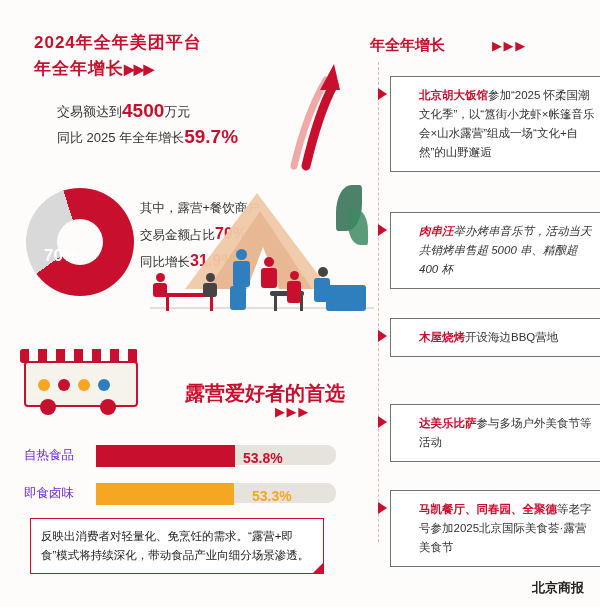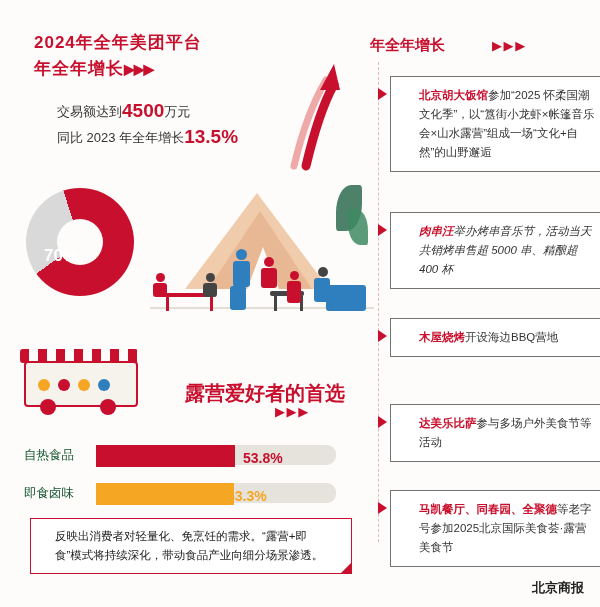--- a/index.html
+++ b/index.html
@@ -275,21 +275,21 @@
   }
   .bar-row {
     position: relative;
     height: 26px;
     margin-bottom: 12px;
   }
   .bar-label {
     position: absolute;
     left: 0; top: 4px;
     font-size: 12.5px;
-    color: #14532d;
+    color: #6d28d9;
     width: 66px;
   }
   .bar-track {
     position: absolute;
     left: 72px; top: 2px;
     width: 240px; height: 20px;
     background: #e6e2dc;
     border-radius: 9px;
   }
   .bar-fill {
@@ -305,21 +305,21 @@
     line-height: 22px;
   }
 
   
   .note {
     position: absolute;
     left: 30px;
     top: 518px;
     width: 272px;
     border: 1px solid #c8102e;
-    padding: 8px 24px;
+    padding: 8px 10px;
     font-size: 11.5px;
     line-height: 19px;
     color: #222;
     background: #fff;
   }
   .note .corner {
     position: absolute;
     right: -1px; bottom: -1px;
     width: 0; height: 0;
     border-left: 12px solid transparent;
@@ -408,38 +408,47 @@
     <div class="title-line">
       <span>年全年增长</span><span class="tri-red">▶▶▶</span>
     </div>
   </div>
 
   <div class="stat-lines">
     <div class="row">
       <span>交易额达到</span><span class="big-num">4500</span><span>万元</span>
     </div>
     <div class="row">
-      <span>同比 2023 年全年增长</span><span class="big-num">13.5%</span>
+      <span>同比 2025 年全年增长</span><span class="big-num">59.7%</span>
     </div>
   </div>
 
   <div class="arrow-up">
     <svg width="60" height="110" viewBox="0 0 60 110">
       <path d="M12,104 C20,70 30,42 44,18" stroke="#f0a9a9" stroke-width="7" fill="none" stroke-linecap="round"></path>
       <path d="M24,104 C32,70 40,44 52,22" stroke="#c8102e" stroke-width="9" fill="none" stroke-linecap="round"></path>
       <polygon points="52,2 38,28 58,28" fill="#c8102e"></polygon>
     </svg>
   </div>
 
   <div class="donut-wrap">
     <div class="donut"></div>
     <div class="donut-hole"></div>
     <div class="donut-label">70%</div>
   </div>
 
+  <div class="donut-text">
+    <div class="row">其中，露营+餐饮商户</div>
+    <div class="row">
+      <span>交易金额占比</span><span class="mid-num">70%</span>
+    </div>
+    <div class="row">
+      <span>同比增长</span><span class="mid-num">31.9%</span>
+    </div>
+  </div>
 
   <div class="illus">
     <div class="leaf"></div>
     <div class="leaf l2"></div>
     <div class="tent"></div>
     <div class="tent2"></div>
     <div class="tent-door"></div>
 
     <div class="fig-head" style="left:86px; top:74px; width:11px; height:11px; background:#2f7fbf;"></div>
     <div class="fig" style="left:83px; top:86px; width:17px; height:26px; background:#2f7fbf;"></div>
@@ -489,21 +498,21 @@
       <div class="bar-label">自热食品</div>
       <div class="bar-track">
         <div class="bar-fill" id="fill0" style="width: 139px; background: rgb(200, 16, 46);"></div>
         <div class="bar-val" id="val0" style="left: 147px; color: rgb(200, 16, 46);">53.8%</div>
       </div>
     </div>
     <div class="bar-row">
       <div class="bar-label">即食卤味</div>
       <div class="bar-track">
         <div class="bar-fill" id="fill1" style="width: 138px; background: rgb(245, 166, 35);"></div>
-        <div class="bar-val" id="val1" style="left: 131px; color: rgb(245, 166, 35);">53.3%</div>
+        <div class="bar-val" id="val1" style="left: 156px; color: rgb(245, 166, 35);">53.3%</div>
       </div>
     </div>
   </div>
 
   <div class="note">
     <span>反映出消费者对轻量化、免烹饪的需求。“露营+即食”模式将持续深化，带动食品产业向细分场景渗透。</span>
     <span class="corner"></span>
   </div>
 
   <div class="right-title">年全年增长</div>

